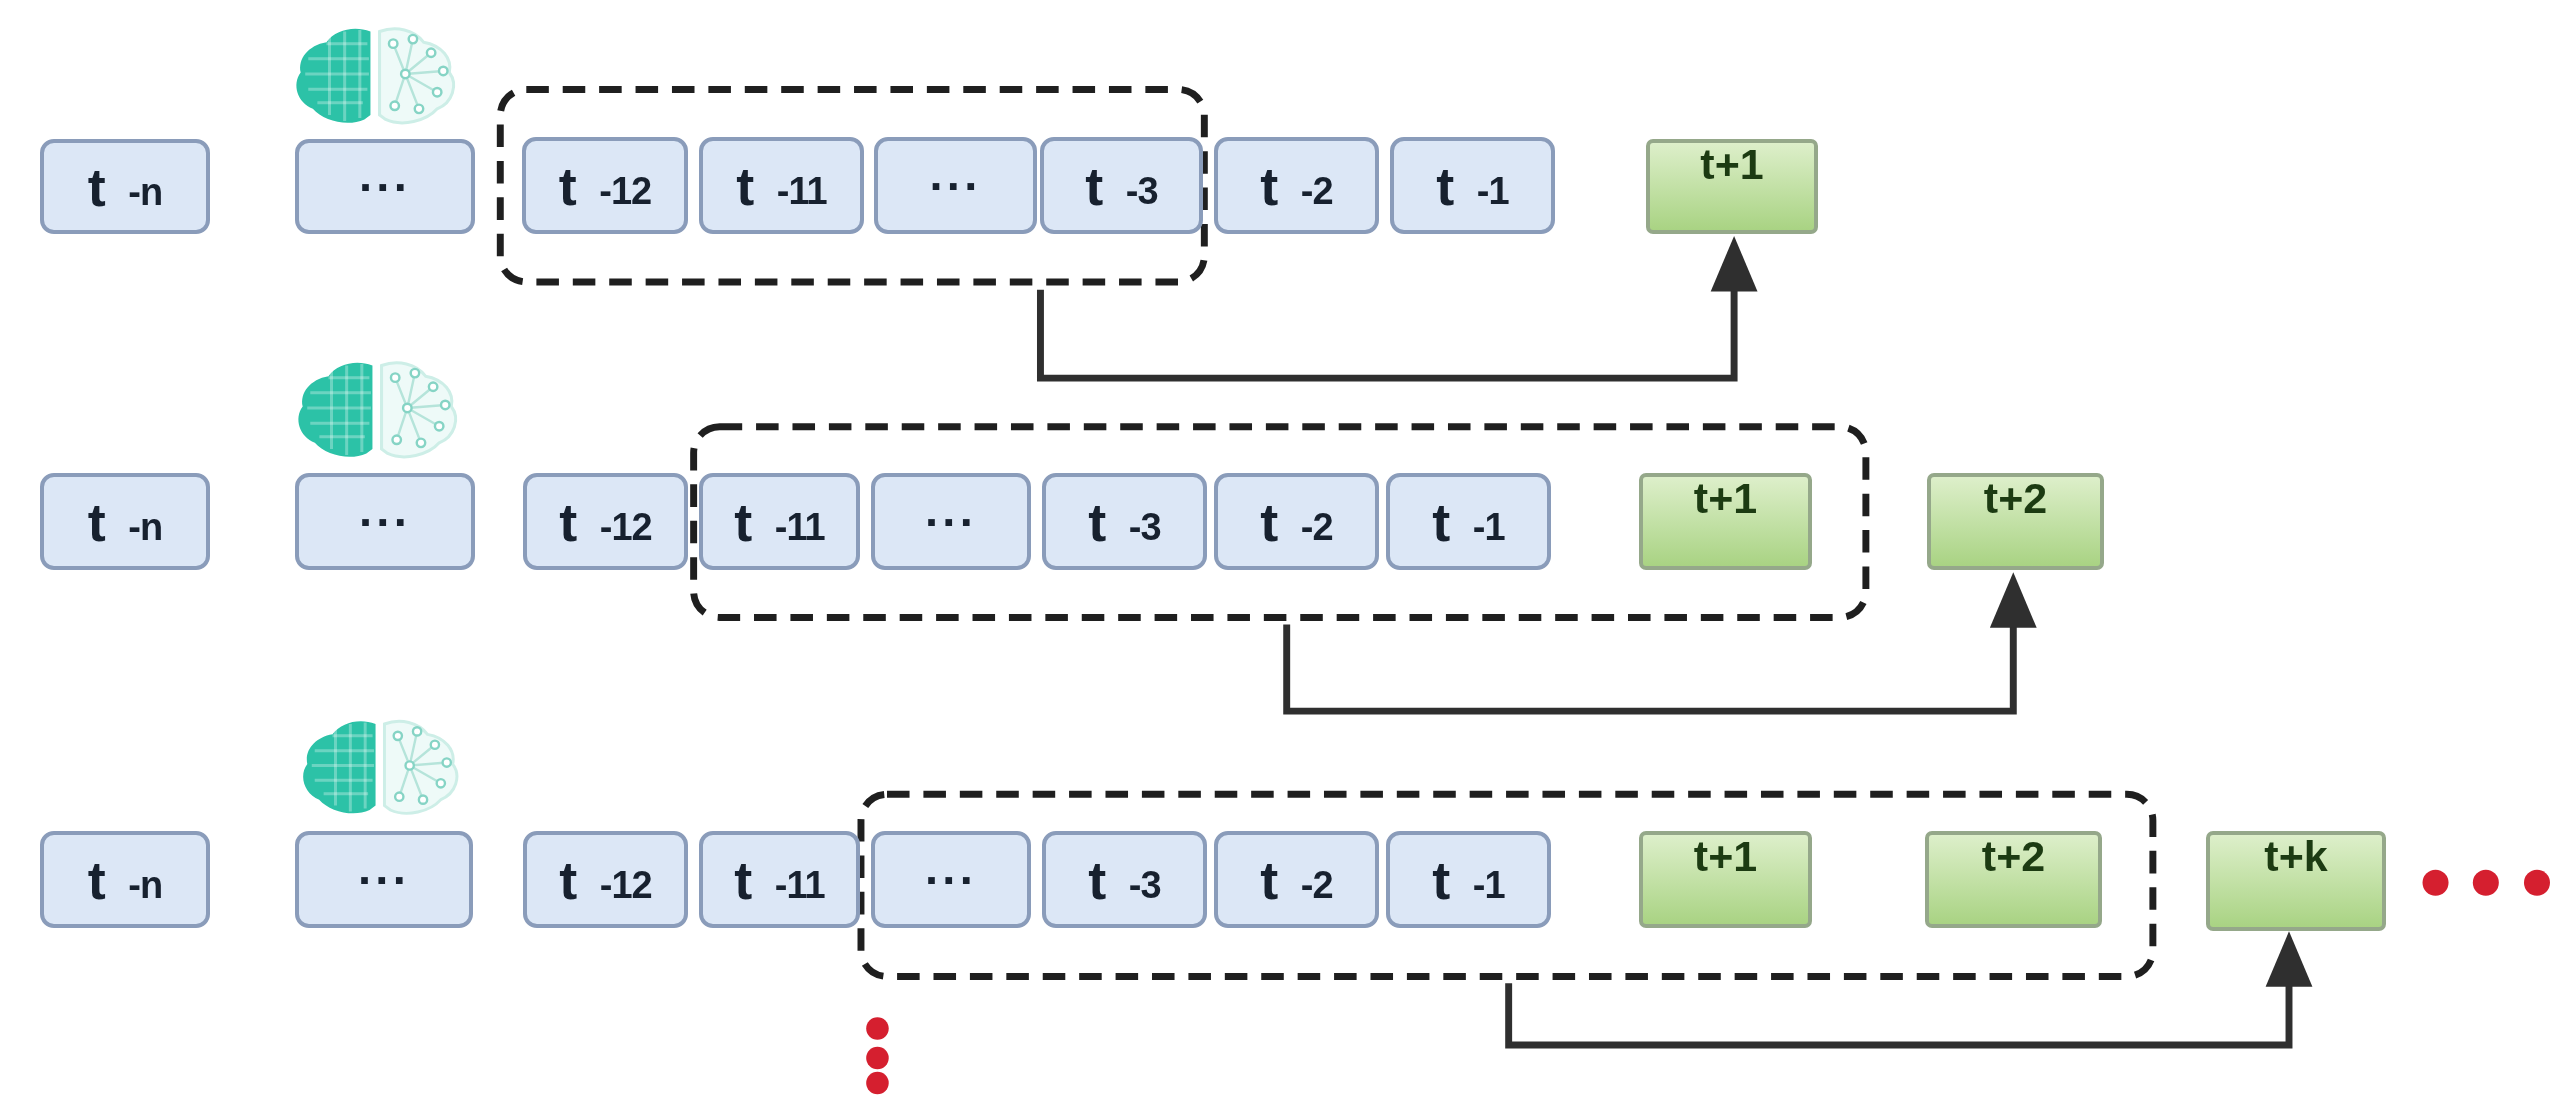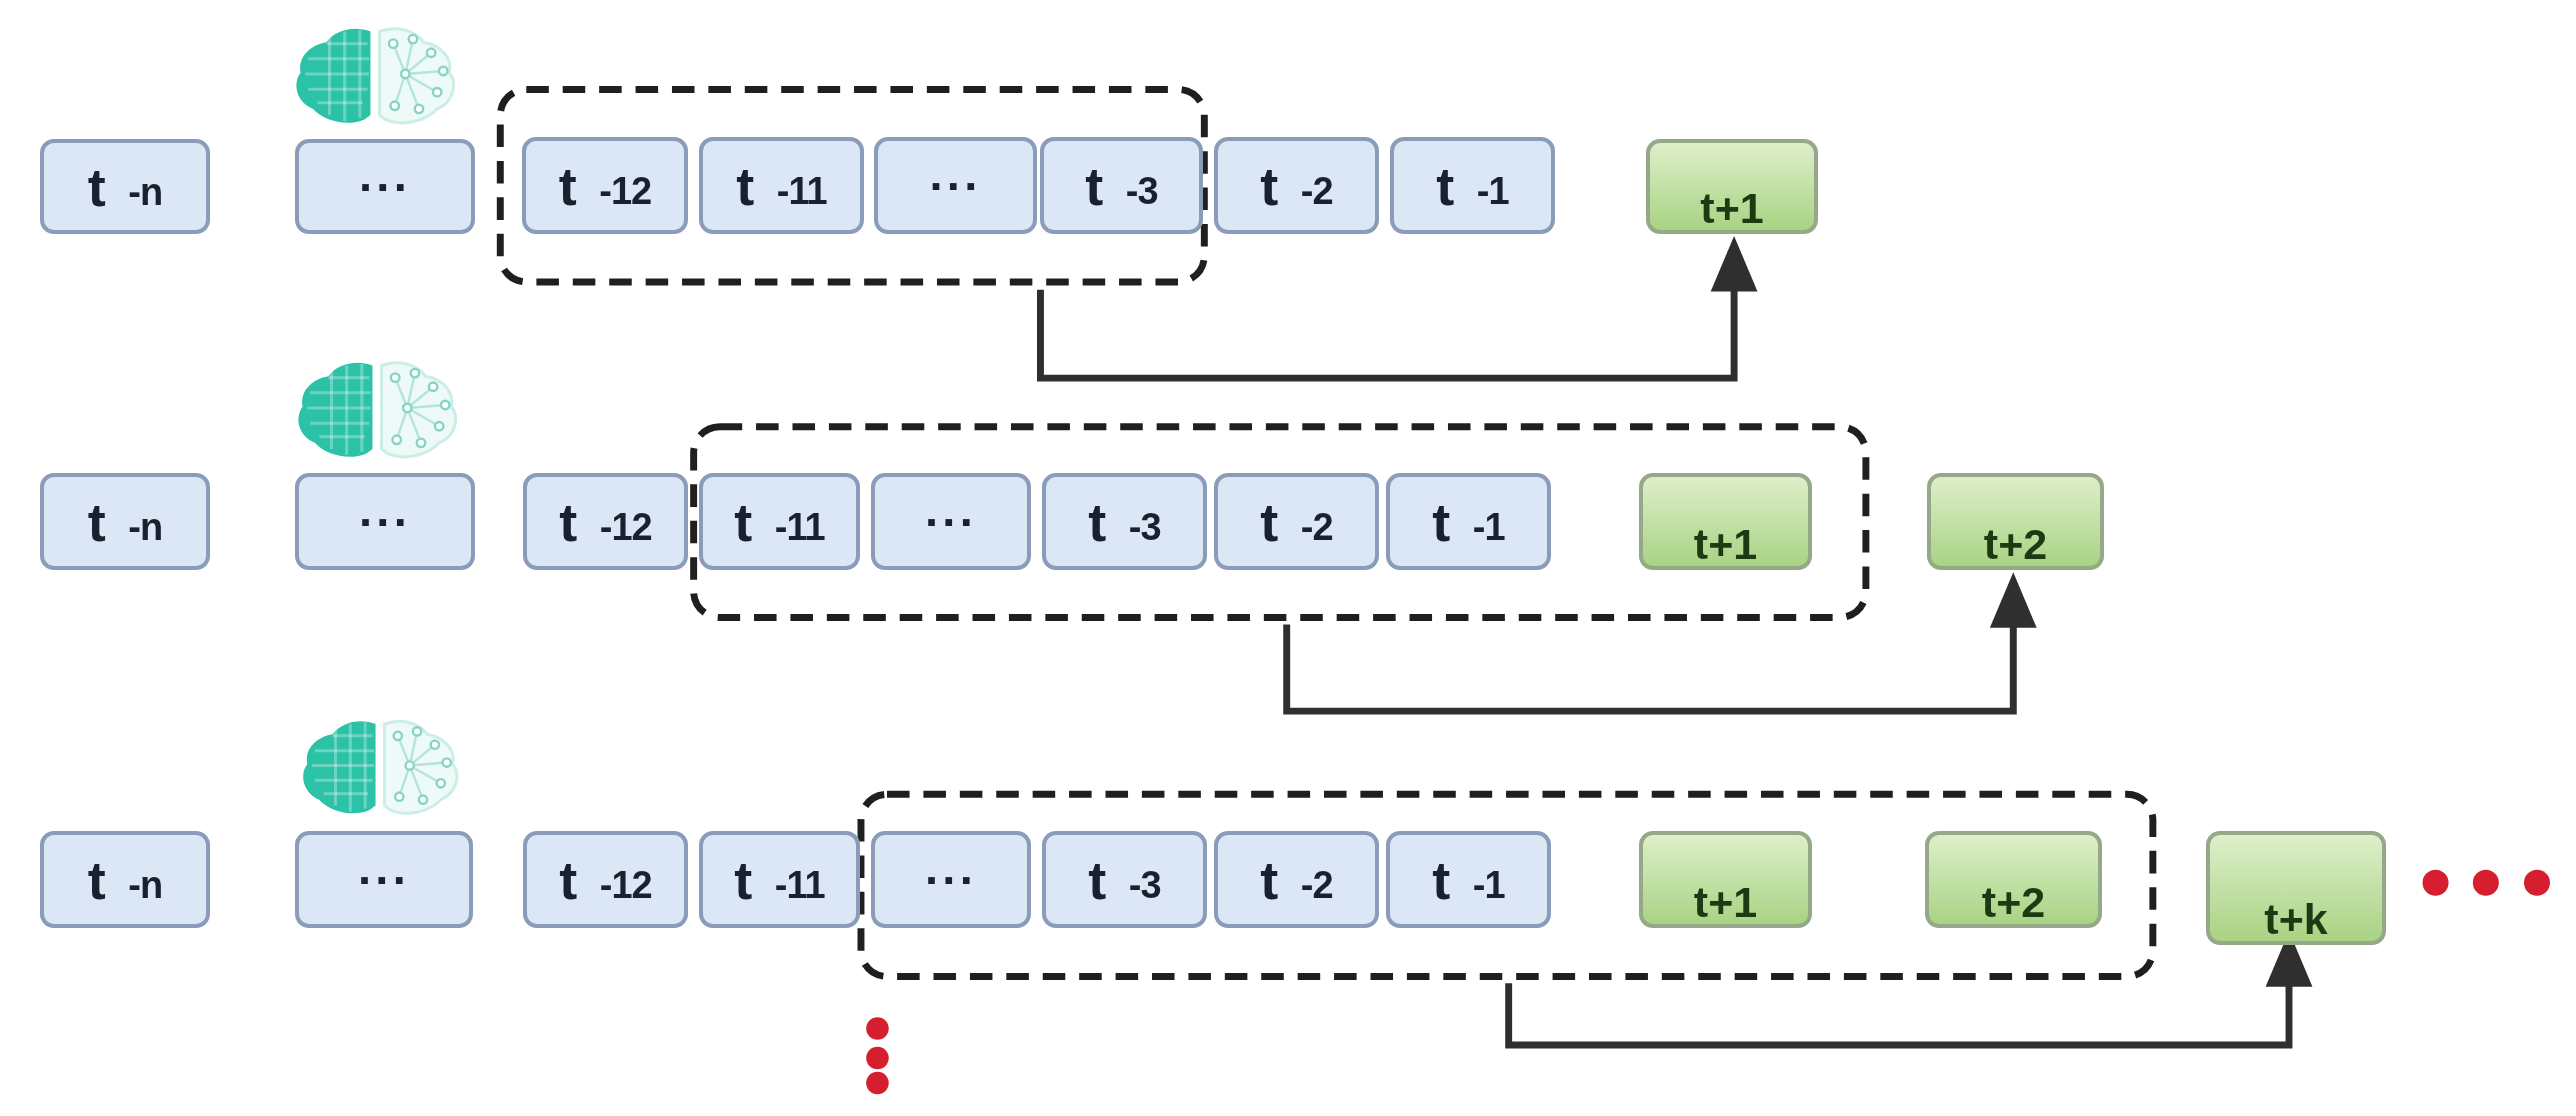--- a/index.html
+++ b/index.html
@@ -17,23 +17,23 @@
     font-weight:bold;
   }
   .cell .m{font-size:54px;line-height:1;}
   .cell .s{font-size:38px;line-height:1;margin-left:22.5px;transform:translateY(5.2px);letter-spacing:-0.9px;}
   .cell .l{font-size:47px;line-height:1;transform:translateY(-12px);letter-spacing:4.3px;}
 
   .gcell{
     position:absolute;
     background:linear-gradient(to bottom,var(--box_green_fill_top,#ddefca),var(--box_green_fill_bottom,#a9d383));
     border:4.3px solid var(--box_green_border,#95a88a);
-    border-radius:14px;
+    border-radius:7px;
     box-sizing:border-box;
-    display:flex;align-items:flex-end;justify-content:center;
+    display:flex;align-items:flex-start;justify-content:center;
     color:var(--green_text,#1c3b12);
     font-weight:bold;
   }
   .gcell .l{font-size:43px;line-height:1;letter-spacing:0;}
 
   svg.overlay{position:absolute;left:0;top:0;width:2576px;height:1117px;}
   .win{fill:none;stroke:var(--dashed_border,#1f1f1f);stroke-width:8;}
   .conn{fill:none;stroke:var(--arrow,#2f2f2f);stroke-width:8;}
   .ahead{fill:var(--arrow,#2f2f2f);stroke:none;}
   .rdot{fill:var(--red_accent,#d51f2f);stroke:none;}
@@ -206,18 +206,18 @@
   <div class="cell" style="left:1386px;top:831px;width:165px;height:97px">
     <span class="m">t</span>
     <span class="s">-1</span>
   </div>
   <div class="gcell" style="left:1639px;top:831px;width:173px;height:97px">
     <span class="l">t+1</span>
   </div>
   <div class="gcell" style="left:1925px;top:831px;width:177px;height:97px">
     <span class="l">t+2</span>
   </div>
-  <div class="gcell" style="left:2206px;top:831px;width:180px;height:114px">
+  <div class="gcell" style="left:2206px;top:831px;width:180px;height:100px">
     <span class="l">t+k</span>
   </div>
 
 </div>
 
 
 </body></html>

